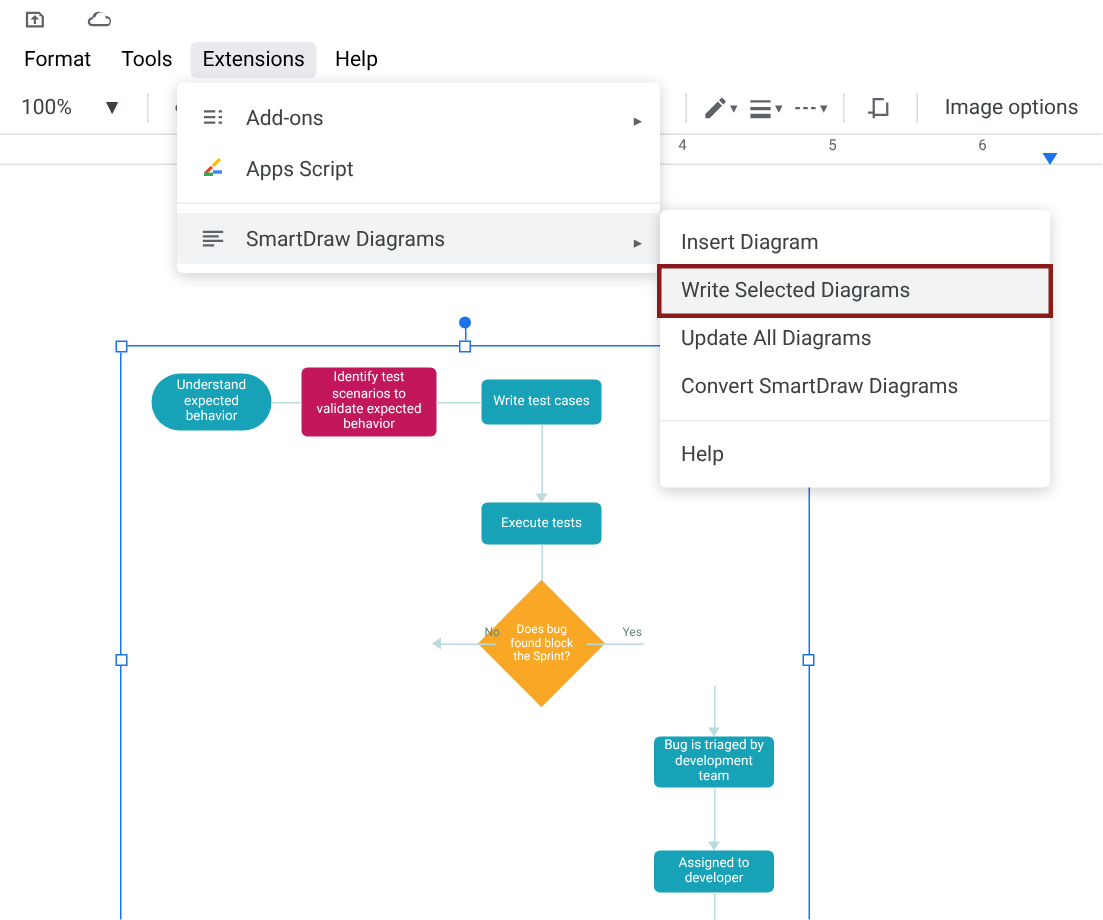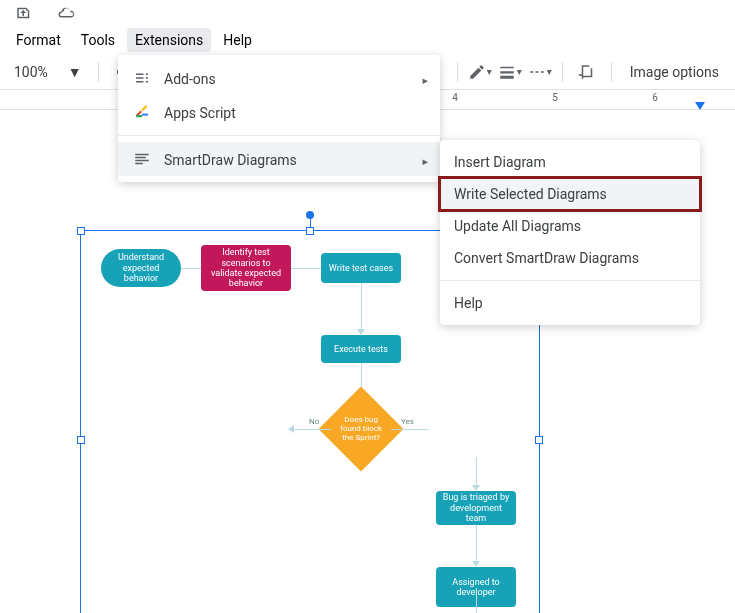--- a/index.html
+++ b/index.html
@@ -126,21 +126,21 @@
     position:absolute; background:#bcdbe0;
   }
   .arrow.v { width:1px; }
   .arrow.h { height:1px; }
   .arrowhead {
     position:absolute;width:0;height:0;
     border-left:4px solid transparent;border-right:4px solid transparent;
     border-top:6px solid #bcdbe0;
   }
   .arrowhead.left{ transform:rotate(90deg);}
-  .edge-label{position:absolute;font-size:8px;color:#687;}
+  .edge-label{position:absolute;font-size:8px;color:#687;margin-left:14px;}
   
   .menu {
     position:absolute;
     background:#fff;
     border-radius:4px;
     box-shadow: 0 2px 10px rgba(0,0,0,.2);
     padding: 6px 0;
     z-index: 10;
   }
   .menu1 { left:118px; top:55px; width:322px; }
@@ -274,21 +274,21 @@
 
     <div class="arrow h" style="left:310px;top:198px;width:38px"></div>
     <span class="edge-label" style="left:320px;top:186px">Yes</span>
     <div class="arrow v" style="left:395px;top:226px;height:30px"></div>
     <div class="arrowhead" style="left:391px;top:254px"></div>
 
     <div class="shape teal rect" style="left:355px;top:260px;width:80px;height:34px">Bug is triaged by development team</div>
     <div class="arrow v" style="left:395px;top:294px;height:38px"></div>
     <div class="arrowhead" style="left:391px;top:330px"></div>
 
-    <div class="shape teal rect" style="left:355px;top:336px;width:80px;height:40px">Assigned to developer</div>
+    <div class="shape teal rect" style="left:355px;top:336px;width:80px;height:28px">Assigned to developer</div>
     <div class="arrow v" style="left:395px;top:364px;height:40px"></div>
   </div>
 </div>
 
 <div class="menu menu1">
   <div class="mitem">
     <span class="micon">
       <svg width="18" height="18" viewBox="0 0 24 24" fill="#5f6368">
           <path d="M4 6h10v2H4zM4 11h10v2H4zM4 16h10v2H4zM17 6h3v2h-3zM17 11h3v2h-3zM17 16h3v2h-3z"></path>
         </svg>

